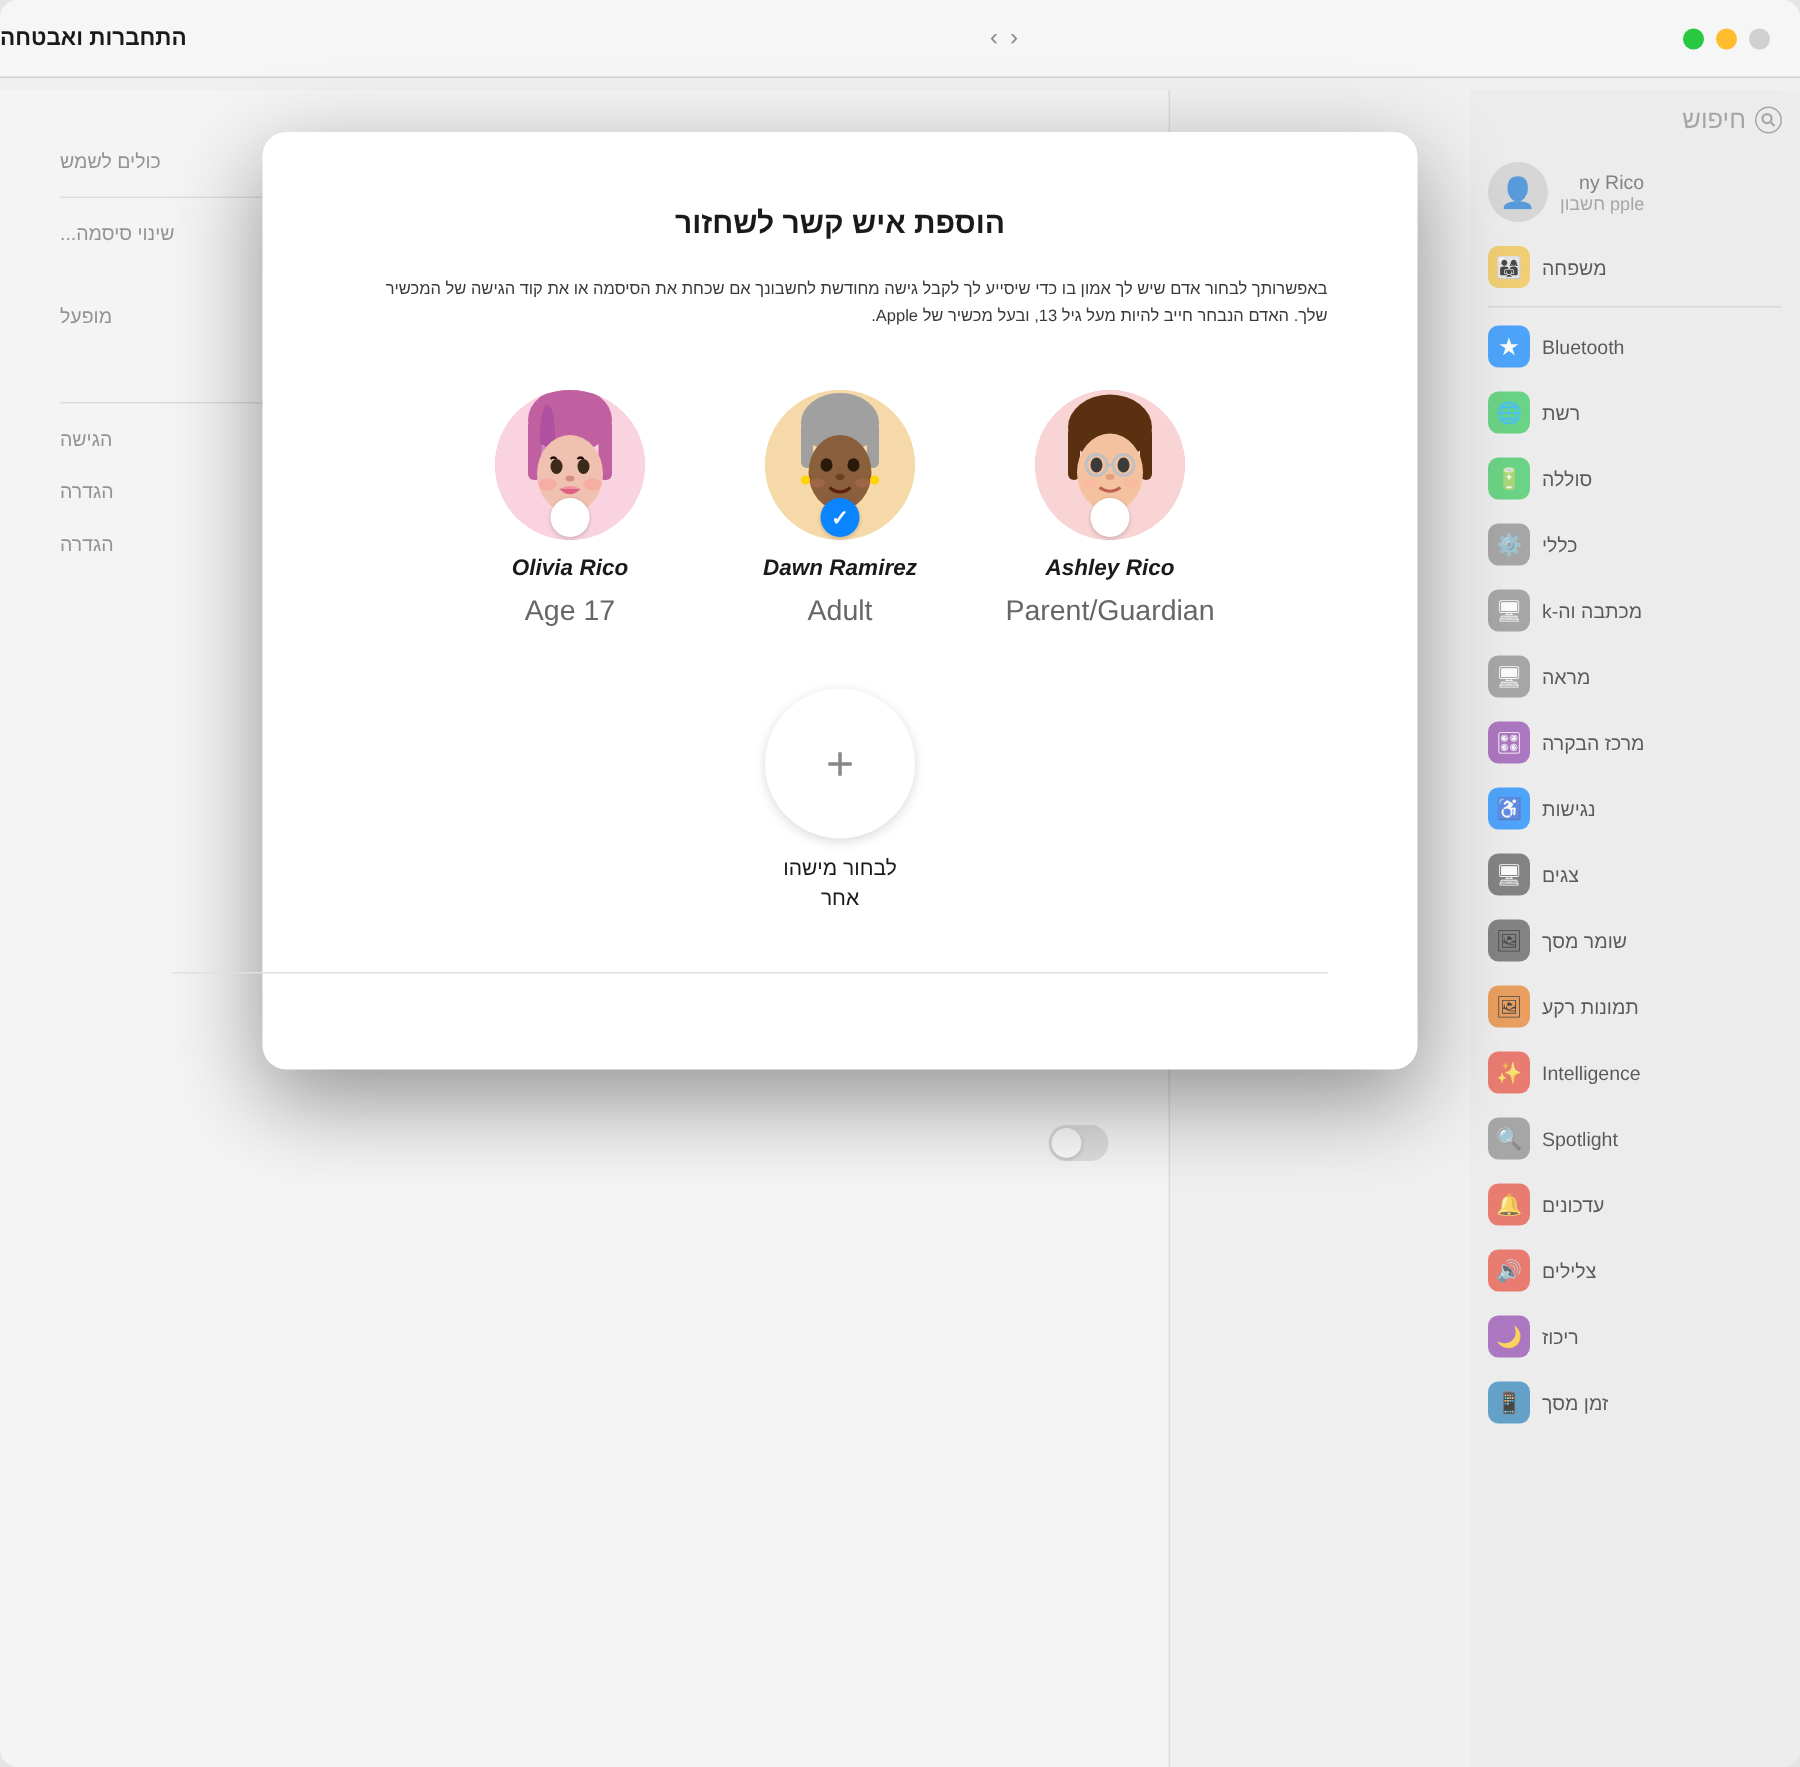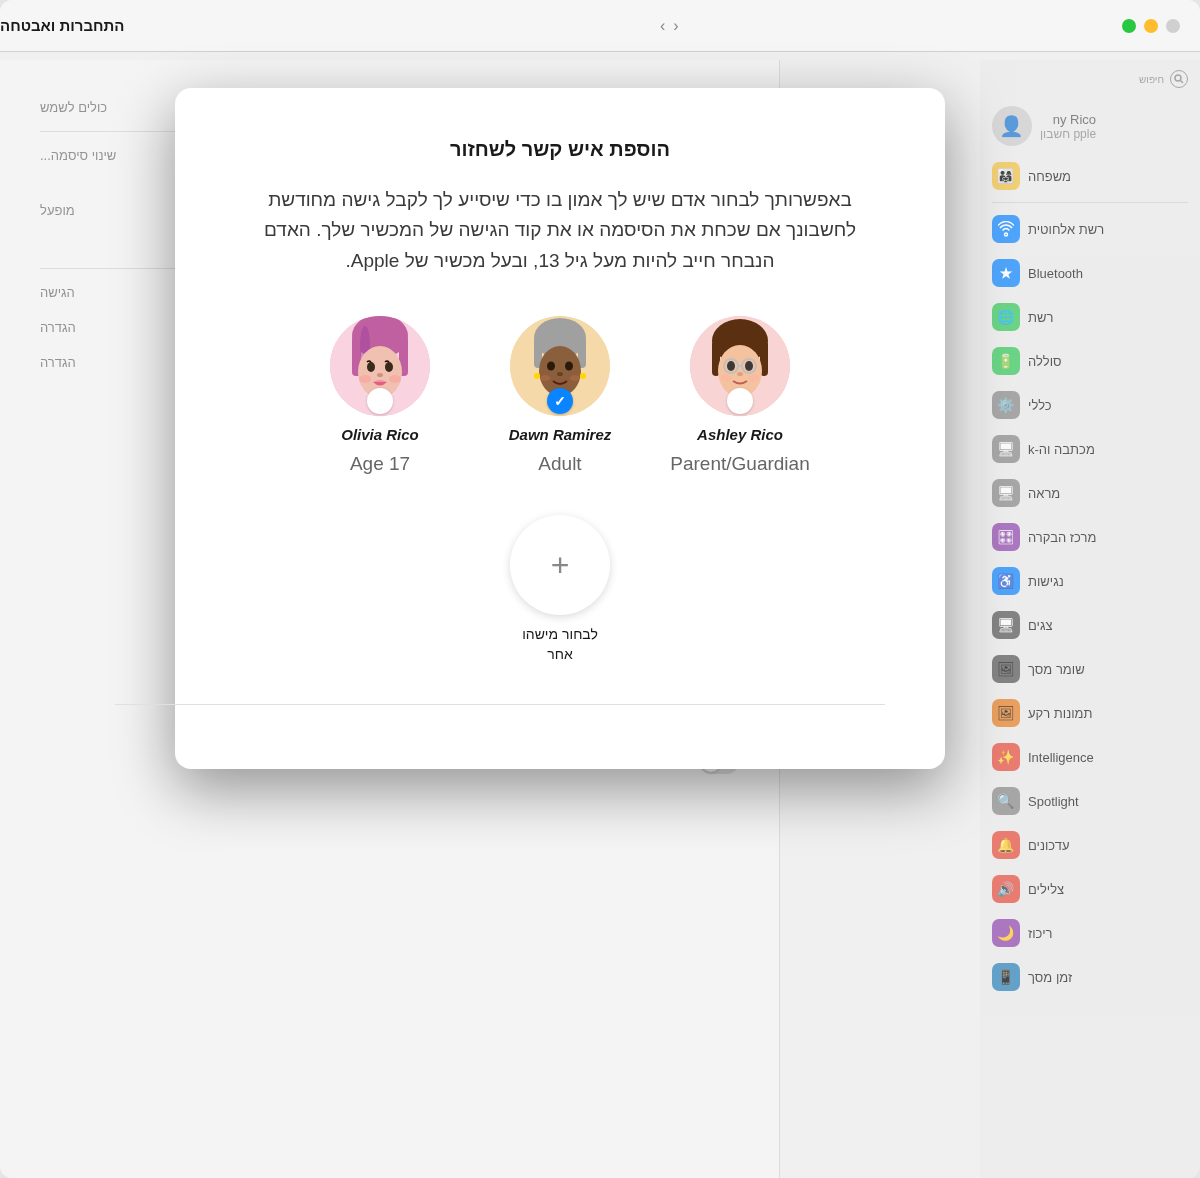--- a/index.html
+++ b/index.html
@@ -119,21 +119,21 @@
 
     .search-bar {
       display: flex;
       align-items: center;
       justify-content: flex-end;
       padding: 10px 12px;
       gap: 6px;
     }
 
     .search-text {
-      font-size: 10px;
+      font-size: 17px;
       color: #888;
       direction: rtl;
     }
 
     .search-icon-circle {
       width: 18px;
       height: 18px;
       border-radius: 50%;
       border: 1.5px solid #888;
       display: flex;
@@ -198,23 +198,22 @@
     .modal-title {
       font-size: 20px;
       font-weight: 700;
       color: #1a1a1a;
       text-align: center;
       margin-bottom: 24px;
       direction: rtl;
     }
 
     .modal-description {
-      font-size: 19px;
+      font-size: 11px;
       color: #3a3a3a;
-      text-align: center;
       line-height: 1.6;
       direction: rtl;
       margin-bottom: 40px;
     }
 
     
     .people-row {
       display: flex;
       justify-content: center;
       gap: 50px;
@@ -487,28 +486,20 @@
       </div>
     </div>
 
     <div class="sidebar-item-row">
       <span class="sidebar-item-label" style="font-size:13px;">משפחה</span>
       <div style="width:28px; height:28px; border-radius:7px; background:#f0c040; display:flex; align-items:center; justify-content:center; font-size:14px;">👨‍👩‍👧</div>
     </div>
 
     <div class="section-divider" style="margin: 4px 12px;"></div>
 
-    <div class="sidebar-item-row">
-      <span class="sidebar-item-label">רשת אלחוטית</span>
-      <div class="sidebar-icon icon-wifi">
-        <svg width="16" height="16" viewBox="0 0 16 16">
-            <path d="M8 12a1.5 1.5 0 100 3 1.5 1.5 0 000-3zm-3.5-2.5C5.5 8.4 6.7 7.5 8 7.5s2.5.9 3.5 2 M2 7C3.7 5 5.7 4 8 4s4.3 1 6 3 M0 4.5C2.2 2 5 0.5 8 0.5s5.8 1.5 8 4" fill="none" stroke="white" stroke-width="1.5"></path>
-          </svg>
-      </div>
-    </div>
 
     <div class="sidebar-item-row">
       <span class="sidebar-item-label">Bluetooth</span>
       <div class="sidebar-icon icon-bt">
         <span style="color:white; font-weight:700; font-size:14px;">★</span>
       </div>
     </div>
 
     <div class="sidebar-item-row">
       <span class="sidebar-item-label">רשת</span>

